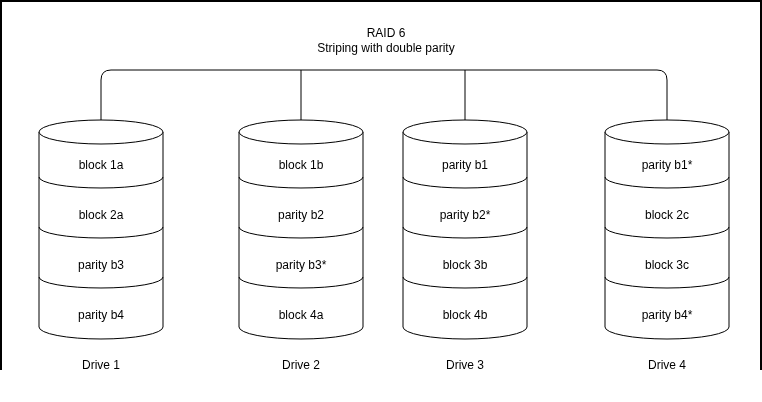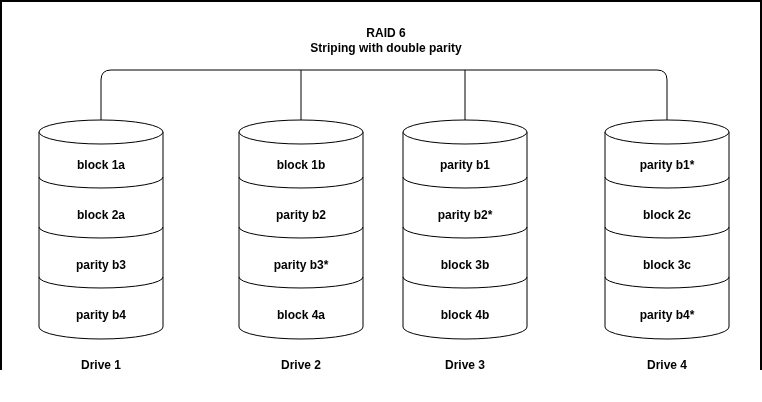--- a/index.html
+++ b/index.html
@@ -3,21 +3,20 @@
 <meta charset="utf-8">
 <style>
   :root { --stroke: #000000; --bg: #ffffff; }
   html, body { margin: 0; padding: 0; background: var(--bg); }
   .frame {
     width: 762px;
     height: 370px;
     position: relative;
     background: var(--bg);
     font-family: "Liberation Sans", "DejaVu Sans", sans-serif;
-    font-weight: bold;
   }
   svg { display: block; }
   .shape {
     fill: var(--bg);
     stroke: var(--stroke);
     stroke-width: 1;
   }
   .line {
     fill: none;
     stroke: var(--stroke);

